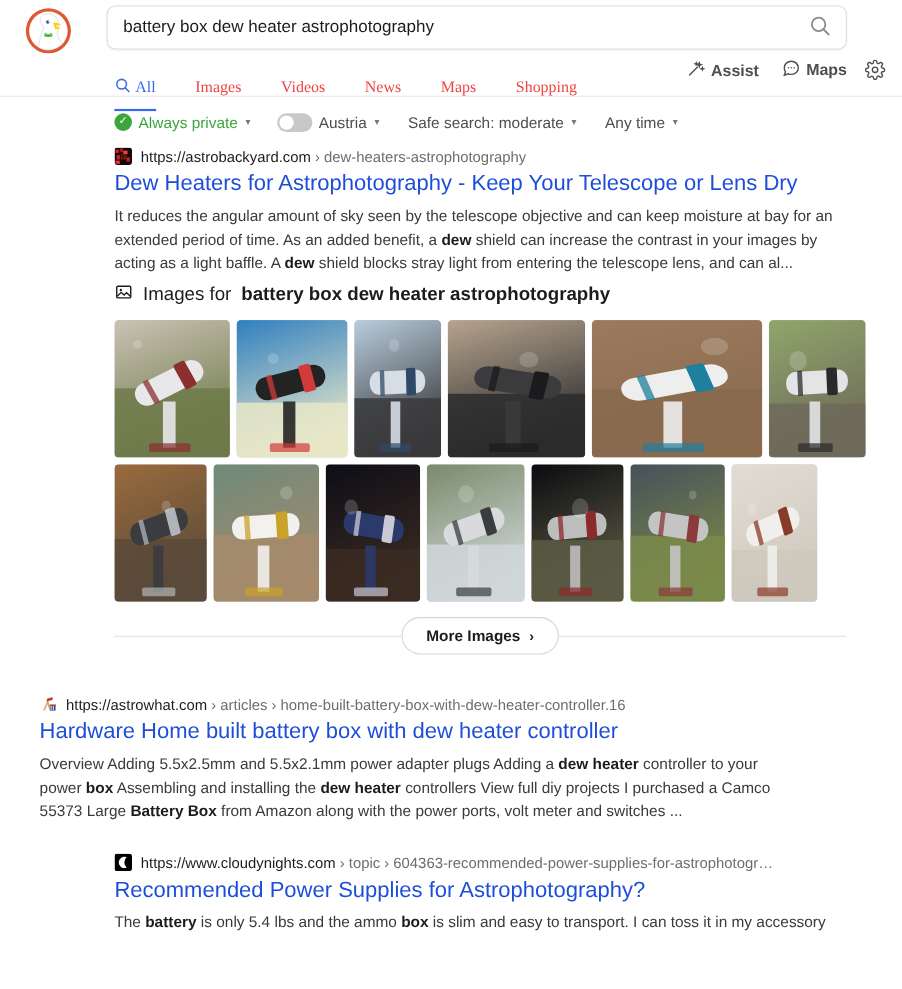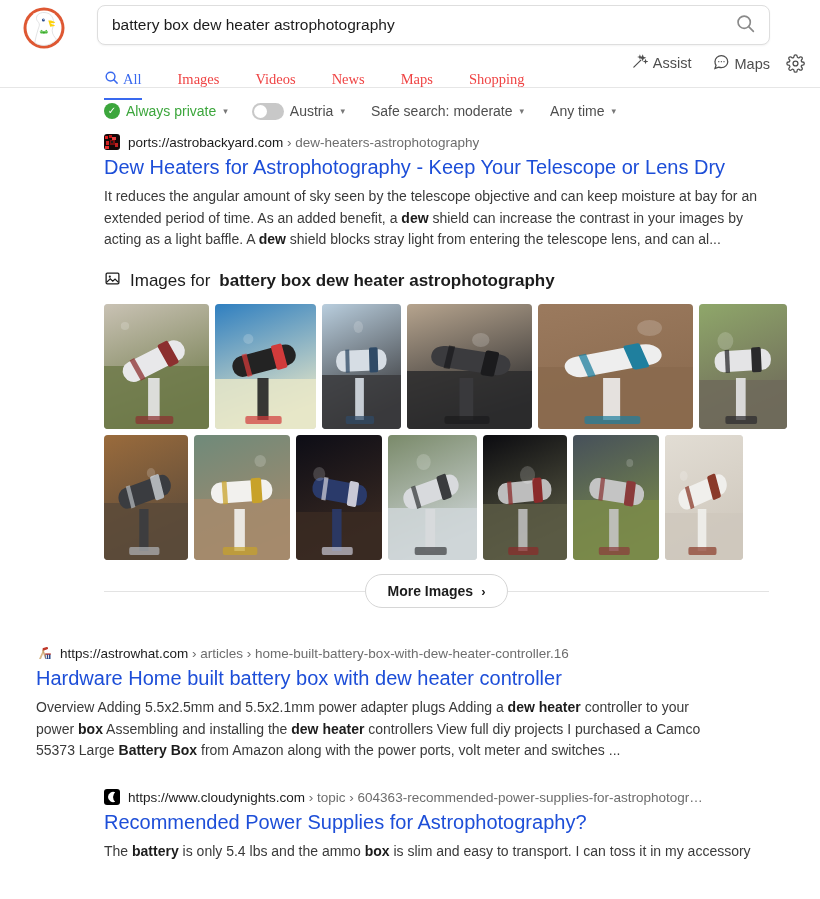--- a/index.html
+++ b/index.html
@@ -66,21 +66,21 @@
     margin-right: 23px;
     cursor: pointer;
     border-bottom: 2.5px solid transparent;
     white-space: nowrap;
   }
   .tab.active { color: #3969ef; border-bottom-color: #3969ef; }
   .tab.active .tab-label { color: #3969ef; }
 
   .right-actions {
     position: absolute; right: 50px; top: 1px;
-    display: flex; align-items: flex-start; gap: 20px;
+    display: flex; align-items: flex-end; gap: 20px; font-weight: bold;
   }
   .action {
     display: flex; align-items: center; gap: 5px;
     font-size: 14.5px; color: #4e4e4e; cursor: pointer;
     white-space: nowrap;
   }
   .gear-btn {
     position: absolute; right: 15px; top: 2px;
     cursor: pointer; display: flex; align-items: center;
   }
@@ -143,21 +143,21 @@
     margin: 2px 0 6px 0; line-height: 1.25;
     cursor: pointer;
   }
   .snippet {
     font-size: 14px; color: #3a3a3a; line-height: 1.55;
     max-width: 665px;
   }
   .snippet b { font-weight: 700; color: #1c1c1c; }
 
   
-  .images-module { padding: 0 0 0 104px; margin-top: 19px; }
+  .images-module { padding: 0 0 0 104px; margin-top: 6px; }
   .images-head {
     display: flex; align-items: center; gap: 9px;
     font-size: 17px; color: #1c1c1c; margin-bottom: 12px;
   }
   .images-head .q { font-weight: 700; }
   .img-row { display: flex; gap: 6px; margin-bottom: 6px; }
   .img-tile {
     height: 125px; flex-shrink: 0;
     border-radius: 4px; overflow: hidden;
     position: relative; cursor: pointer;
@@ -319,21 +319,21 @@
           <rect x="5" y="1" width="3" height="3" fill="#b81414"></rect>
           <rect x="8" y="3" width="4" height="3" fill="#e84040"></rect>
           <rect x="2" y="7" width="3" height="4" fill="#d02424"></rect>
           <rect x="6" y="6" width="5" height="5" fill="#7a0e0e"></rect>
           <rect x="7" y="7" width="2" height="2" fill="#1a1a1a"></rect>
           <rect x="11" y="9" width="3" height="4" fill="#c02020"></rect>
           <rect x="1" y="12" width="4" height="3" fill="#e83030"></rect>
         </svg>
       </span>
       <span class="url-text">
-        <span class="dom">ports://astrobackyard.com</span><span> › dew-heaters-astrophotography</span>
+        <span class="dom">https://astrobackyard.com</span><span> › dew-heaters-astrophotography</span>
       </span>
     </div>
     <div class="result-title">Dew Heaters for Astrophotography - Keep Your Telescope or Lens Dry</div>
     <div class="snippet">It reduces the angular amount of sky seen by the telescope objective and can keep moisture at bay for an extended period of time. As an added benefit, a <b>dew</b> shield can increase the contrast in your images by acting as a light baffle. A <b>dew</b> shield blocks stray light from entering the telescope lens, and can al...</div>
   </div>
 
   <div class="images-module">
     <div class="images-head">
       <span>
         <svg width="17" height="17" viewBox="0 0 24 24" fill="none" stroke="#1c1c1c" stroke-width="1.8">

